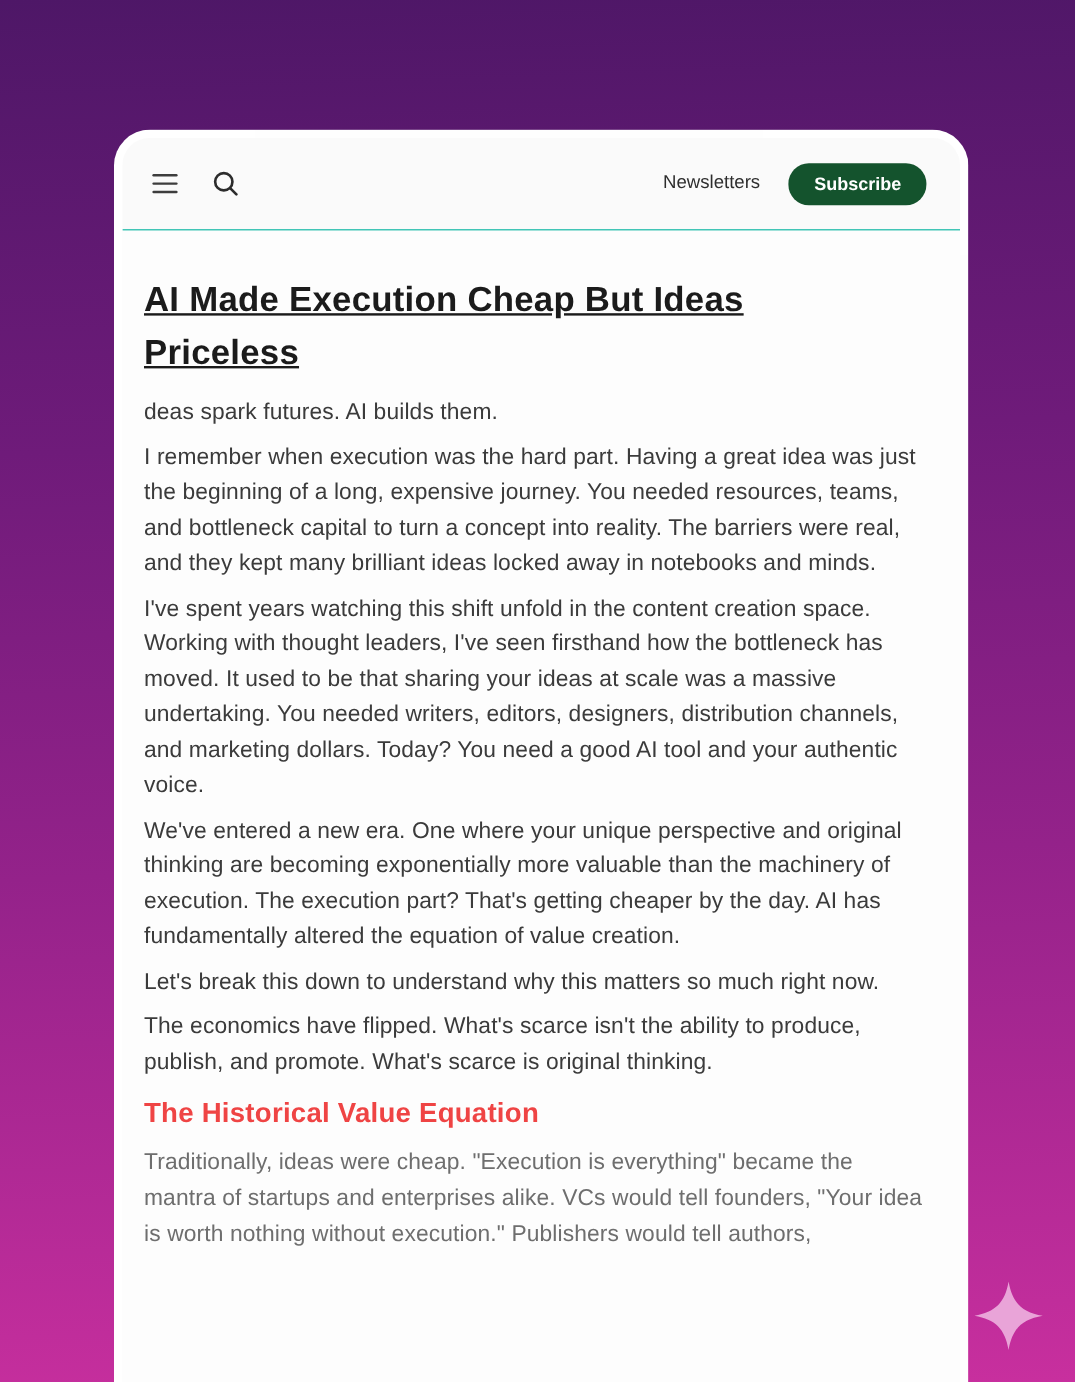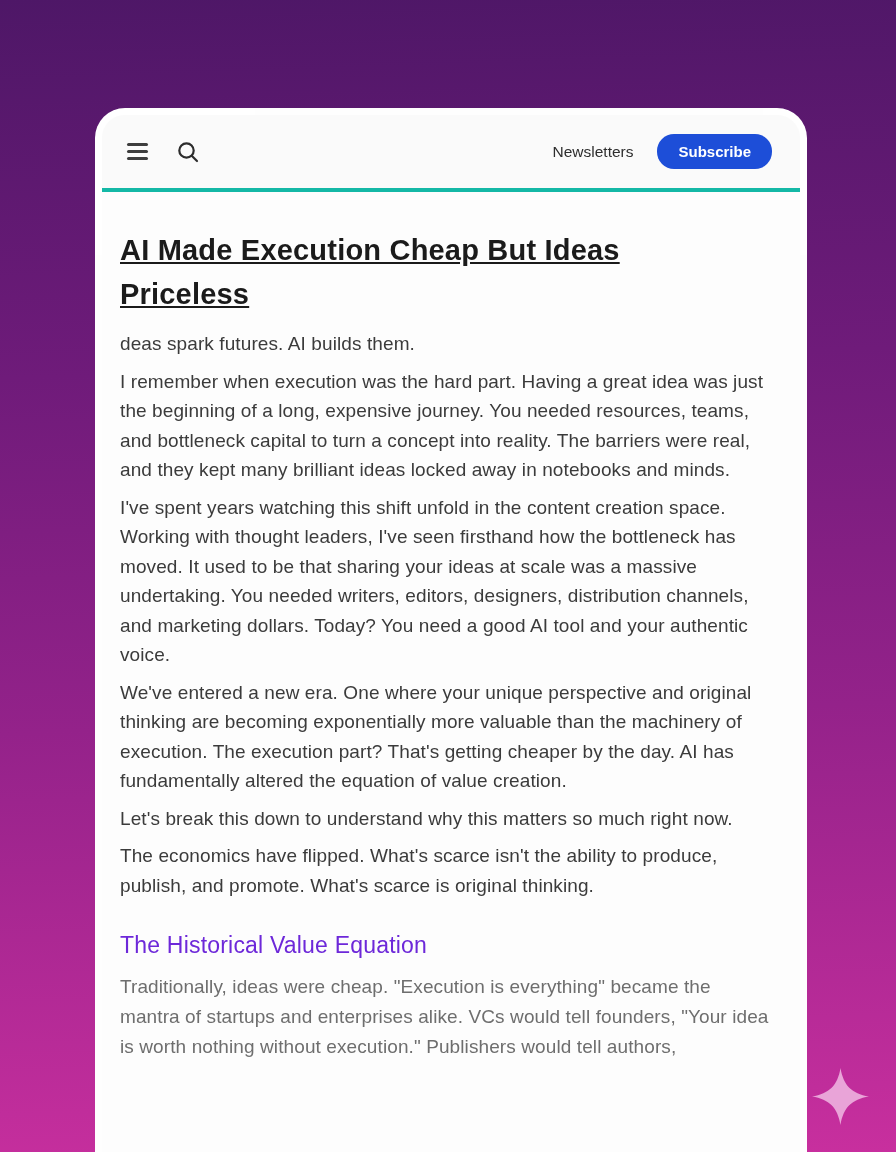--- a/index.html
+++ b/index.html
@@ -17,21 +17,21 @@
     height: 1080px;
     background: #fdfdfd;
     border: 7px solid rgba(255,255,255,0.72);
     border-bottom: none;
     border-radius: 30px 30px 0 0;
     overflow: hidden;
   }
   .card-header {
     height: 77px;
     background: #fafafa;
-    border-bottom: 4px solid #14b8a6;
+    border-bottom: 1px solid #14b8a6;
     display: flex;
     align-items: center;
     padding: 0 28px 0 25px;
   }
   .header-left { display: flex; align-items: center; gap: 28px; flex: 1; }
   .header-right { display: flex; align-items: center; gap: 24px; }
   .menu-btn, .search-btn {
     background: none; border: none; cursor: pointer;
     display: flex; flex-direction: column; justify-content: center; align-items: center;
     padding: 0;
@@ -58,22 +58,22 @@
     font-size: 29px; line-height: 44px; font-weight: bold;
     color: #1b1b1b; letter-spacing: 0.2px;
     margin-bottom: 13px;
     text-decoration: underline;
   }
   .content p.body-par {
     font-size: 19px; line-height: 29.5px; color: #3b3b3b;
     margin-bottom: 8px; letter-spacing: 0.1px;
   }
   h2.section-heading {
-    font-size: 23px; font-weight: normal; color: #6d28d9;
-    margin-top: 32px; margin-bottom: 13px; letter-spacing: 0.2px;
+    font-size: 23px; font-weight: bold; color: #ef4444;
+    margin-top: 14px; margin-bottom: 13px; letter-spacing: 0.2px;
   }
   .content p.fading-par {
     font-size: 19px; line-height: 30px; color: #6e6e6e;
     letter-spacing: 0.1px;
   }
   .fade-overlay {
     position: absolute;
     left: 0; right: 0; bottom: 0;
     height: 135px;
     background: linear-gradient(to bottom, rgba(253,253,253,0) 0%, rgba(253,253,253,0.85) 55%, #fdfdfd 95%);
@@ -103,21 +103,21 @@
         <span style="display:flex;">
           <svg width="24" height="24" viewBox="0 0 24 24" fill="none">
             <circle cx="10.5" cy="10.5" r="7.2" stroke="#2c2c2c" stroke-width="2.2"></circle>
             <line x1="16" y1="16" x2="21" y2="21" stroke="#2c2c2c" stroke-width="2.2" stroke-linecap="round"></line>
           </svg>
         </span>
       </button>
     </div>
     <div class="header-right">
       <button class="newsletters-link">Newsletters</button>
-      <button class="subscribe-btn" style="background:#1d4ed8;">Subscribe</button>
+      <button class="subscribe-btn" style="background:#14532d;">Subscribe</button>
     </div>
   </div>
 
   <div class="content">
     <h1 class="title">
       <span style="display:block;">AI Made Execution Cheap But Ideas</span>
       <span style="display:block;">Priceless</span>
     </h1>
 
     <p class="body-par">deas spark futures. AI builds them.</p>

